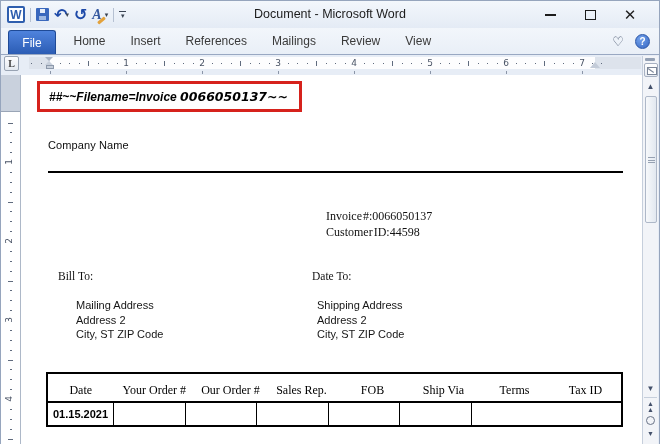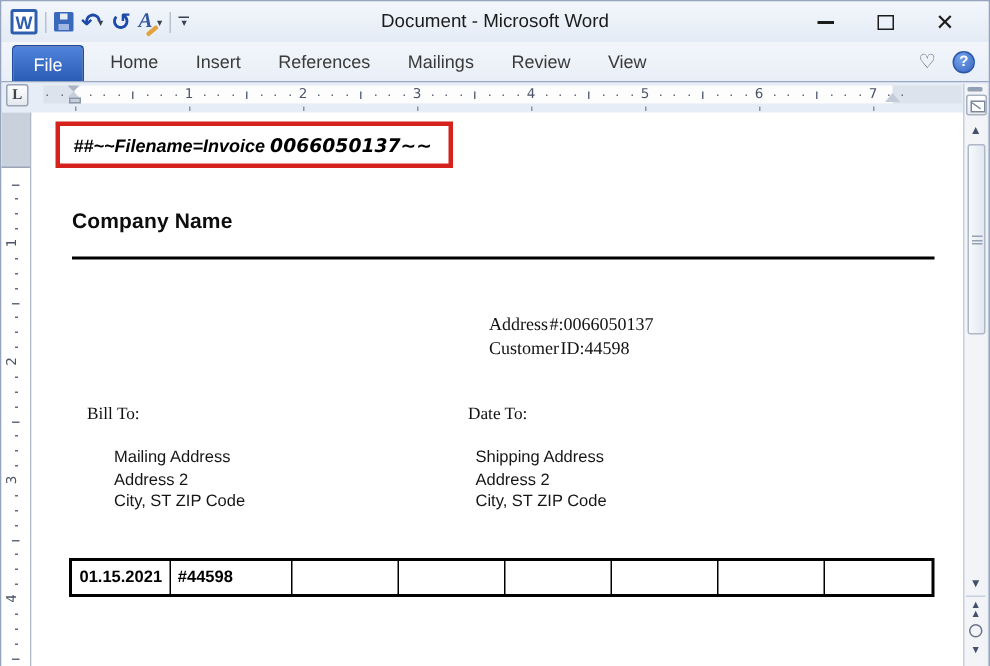--- a/index.html
+++ b/index.html
@@ -93,21 +93,21 @@
   .pg-prev { top:345px; font-size:7px; line-height:6px; }
   .pg-circle { top:360px; }
   .pg-circle .c { width:9px; height:9px; border:1px solid #6a7488; border-radius:50%; margin:0 auto; }
   .pg-next { top:375px; font-size:7px; line-height:6px; }
 
   
   .redbox { position:absolute; left:16px; top:6px; width:265px; height:31px; border:3px solid #d6221c;
             display:flex; align-items:center; padding-left:9px; }
   .tagline { font-style:italic; font-weight:bold; font-size:12px; color:#000; white-space:nowrap; }
   .tagline .num { font-family:"DejaVu Sans",sans-serif; font-size:12.5px; }
-  .company { position:absolute; left:27px; top:64px; font-size:14px; font-weight:bold; color:#0d0d0d; letter-spacing:0.1px; }
+  .company { position:absolute; left:27px; top:64px; font-size:11px; font-weight:normal; color:#0d0d0d; letter-spacing:0.1px; }
   .hline { position:absolute; left:27px; top:96px; width:575px; height:1.5px; background:#000; }
   .invtitle { position:absolute; left:27px; top:110px; font-family:"Liberation Serif",serif; font-style:italic;
               font-weight:bold; font-size:14px; color:#000; }
   .meta { position:absolute; left:305px; top:134px; font-family:"Liberation Serif",serif; font-size:12px;
           color:#111; line-height:15.5px; word-spacing:-2px; }
   .bill-label { position:absolute; left:37px; top:195px; font-family:"Liberation Serif",serif; font-size:11.5px; color:#111; }
   .ship-label { position:absolute; left:291px; top:195px; font-family:"Liberation Serif",serif; font-size:11.5px; color:#111; }
   .addr { position:absolute; top:223px; font-size:11px; color:#161616; line-height:14.6px; }
   .addr-left { left:55px; }
   .addr-right { left:296px; }
@@ -294,39 +294,48 @@
         <div class="tick" style="top: 353.625px;"></div>
         <div class="tick half" style="top: 363.5px;"></div>
       </div>
     <div class="page">
       <div class="redbox">
         <div class="tagline"><span>##~~Filename=Invoice </span><span class="num">0066050137</span><span class="num">~~</span></div>
       </div>
       <div class="company">Company Name</div>
       <div class="hline"></div>
       <div class="meta">
-        <div>Address #:0066050137</div>
+        <div>Invoice #:0066050137</div>
         <div>Customer ID:44598</div>
       </div>
       <div class="bill-label">Bill To:</div>
       <div class="ship-label">Date To:</div>
       <div class="addr addr-left">
         <div>Mailing Address</div>
         <div>Address 2</div>
         <div>City, ST  ZIP Code</div>
       </div>
       <div class="addr addr-right">
         <div>Shipping Address</div>
         <div>Address 2</div>
         <div>City, ST  ZIP Code</div>
       </div>
       <div class="invtable">
+        <div class="hrow">
+          <div class="hcell w0">Date</div>
+          <div class="hcell w1">Your Order #</div>
+          <div class="hcell w2">Our Order #</div>
+          <div class="hcell w3">Sales Rep.</div>
+          <div class="hcell w4">FOB</div>
+          <div class="hcell w5">Ship Via</div>
+          <div class="hcell w6">Terms</div>
+          <div class="hcell w7">Tax ID</div>
+        </div>
         <div class="drow">
           <div class="dcell w0">01.15.2021</div>
-          <div class="dcell w1">#44598</div>
           <div class="dcell w2"></div>
           <div class="dcell w3"></div>
           <div class="dcell w4"></div>
           <div class="dcell w5"></div>
           <div class="dcell w6"></div>
           <div class="dcell w7"></div>
         </div>
       </div>
     </div>
   </div>

